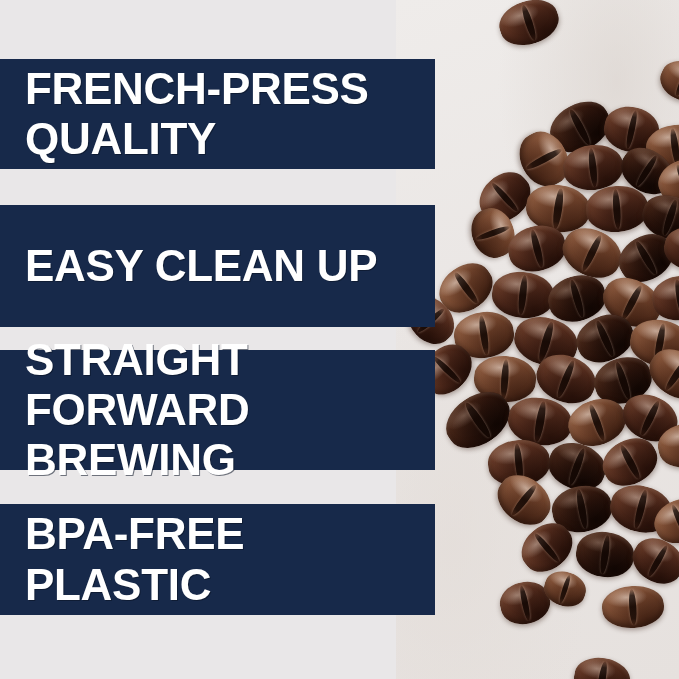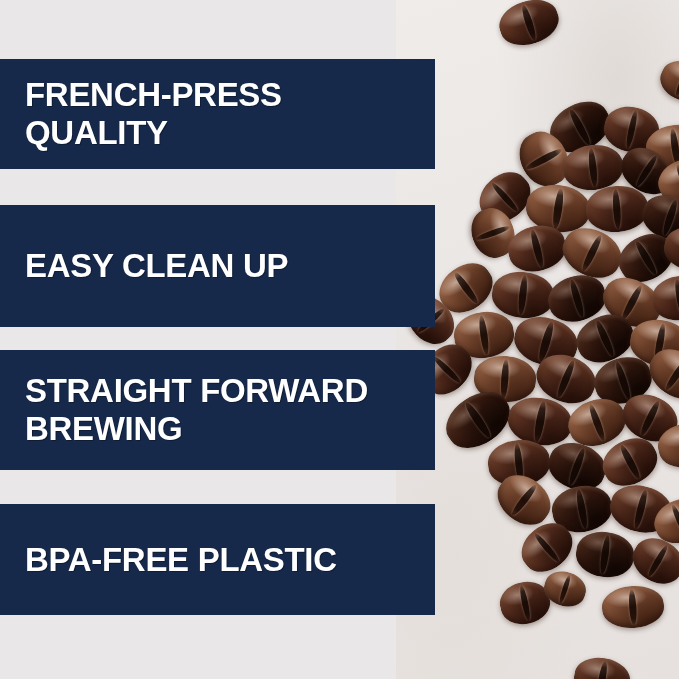--- a/index.html
+++ b/index.html
@@ -86,21 +86,21 @@
     flex-direction: column;
     justify-content: center;
     box-sizing: border-box;
     padding-left: 27px;
     padding-right: 14px;
   }
   .feature-text {
     color: #ffffff;
     font-family: "Liberation Sans", sans-serif;
     font-weight: bold;
-    font-size: 33px;
+    font-size: 44px;
     line-height: 1.14;
     letter-spacing: -0.3px;
     text-transform: uppercase;
     white-space: pre-line;
     text-shadow: 1px 1px 0 rgba(10,18,34,0.55);
   }
 </style>
 </head>
 <body>
 

